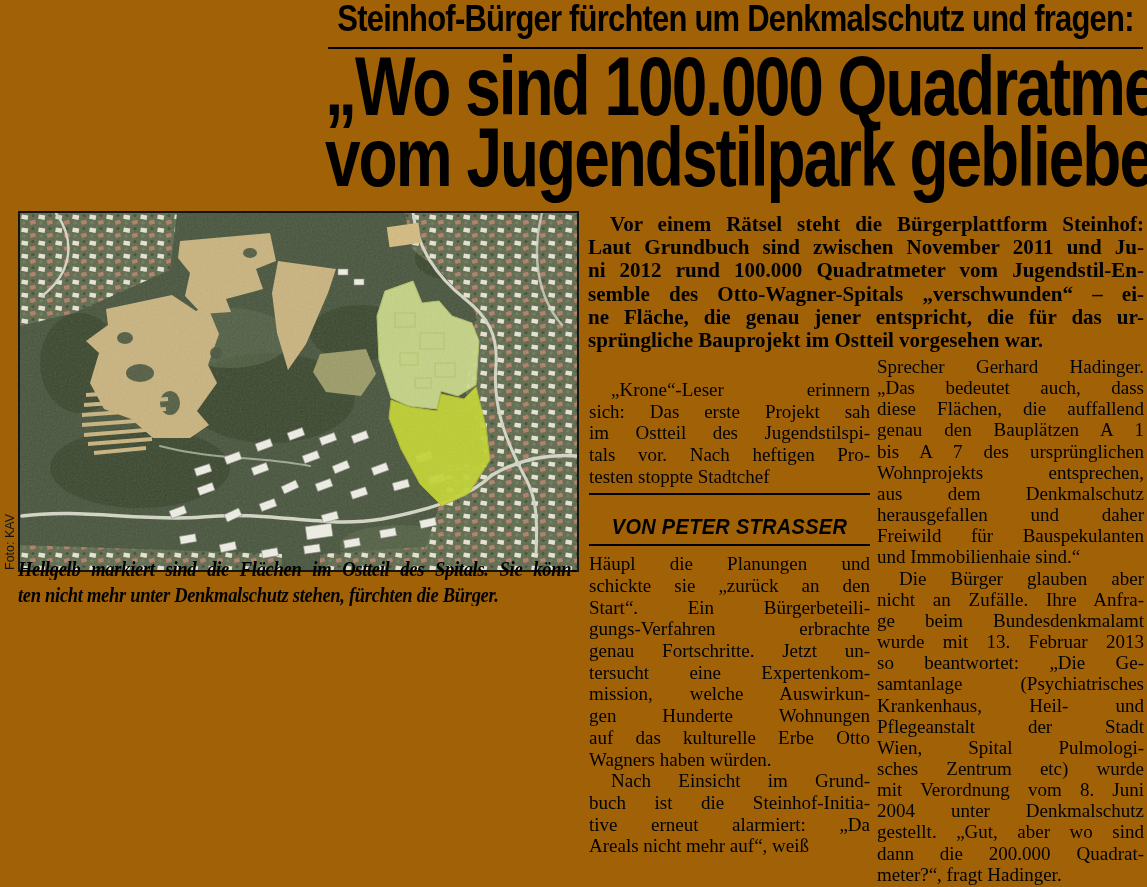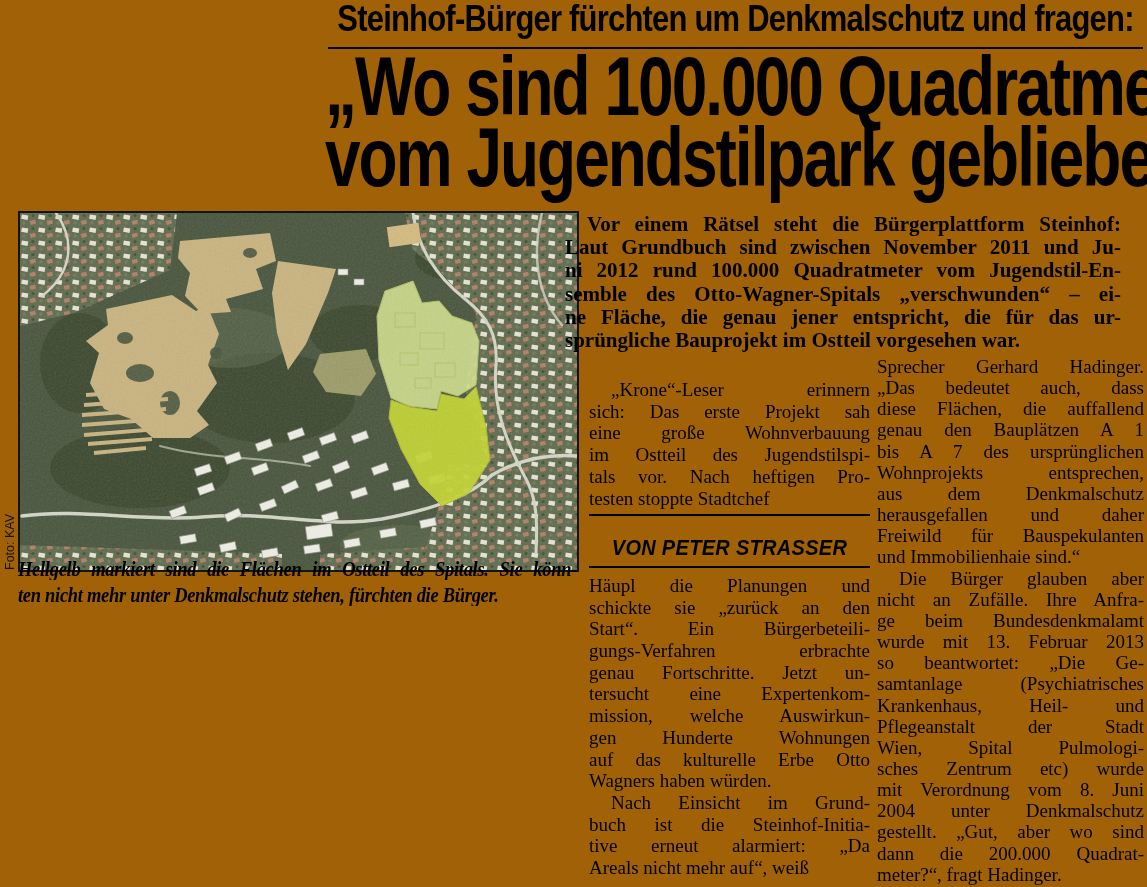--- a/index.html
+++ b/index.html
@@ -45,21 +45,21 @@
   
   .caption {
     position:absolute; left:18px; top:556px; width:559px;
     font-family:Liberation Serif, serif; font-style:italic; font-weight:700;
     font-size:18.5px; line-height:26px; letter-spacing:-0.3px;
   }
   .caption .ln { transform:scaleY(1.1); transform-origin:center center; }
 
   
   .intro {
-    position:absolute; left:565px; top:213px; width:556px;
+    position:absolute; left:588px; top:213px; width:556px;
     font-weight:700; font-size:21px; line-height:23.2px;
   }
   .col { position:absolute; font-size:19px; }
   .col-l { left:589px; top:357px; width:281px; line-height:21.7px;margin-top:22px; }
   .col-r { left:877px; top:356px; width:267px; line-height:21.15px; }
 
   .ln { text-align:justify; text-align-last:justify; }
   .ln.end { text-align-last:left; }
   .indent .ln:first-child { text-indent:22px; }
 
@@ -226,21 +226,20 @@
       <div class="ln">ni 2012 rund 100.000 Quadratmeter vom Jugendstil-En-</div>
       <div class="ln">semble des Otto-Wagner-Spitals „verschwunden“ – ei-</div>
       <div class="ln">ne Fläche, die genau jener entspricht, die für das ur-</div>
       <div class="ln end">sprüngliche Bauprojekt im Ostteil vorgesehen war.</div>
     </div>
 
   <div class="col col-l">
     <div class="para indent">
         <div class="ln">„Krone“-Leser erinnern</div>
         <div class="ln">sich: Das erste Projekt sah</div>
-        <div class="ln">eine große Wohnverbauung</div>
         <div class="ln">im Ostteil des Jugendstilspi-</div>
         <div class="ln">tals vor. Nach heftigen Pro-</div>
         <div class="ln end">testen stoppte Stadtchef</div>
       </div>
     <div class="byline">
       <span class="bscale">VON PETER STRASSER</span>
     </div>
     <div class="para">
         <div class="ln">Häupl die Planungen und</div>
         <div class="ln">schickte sie „zurück an den</div>

